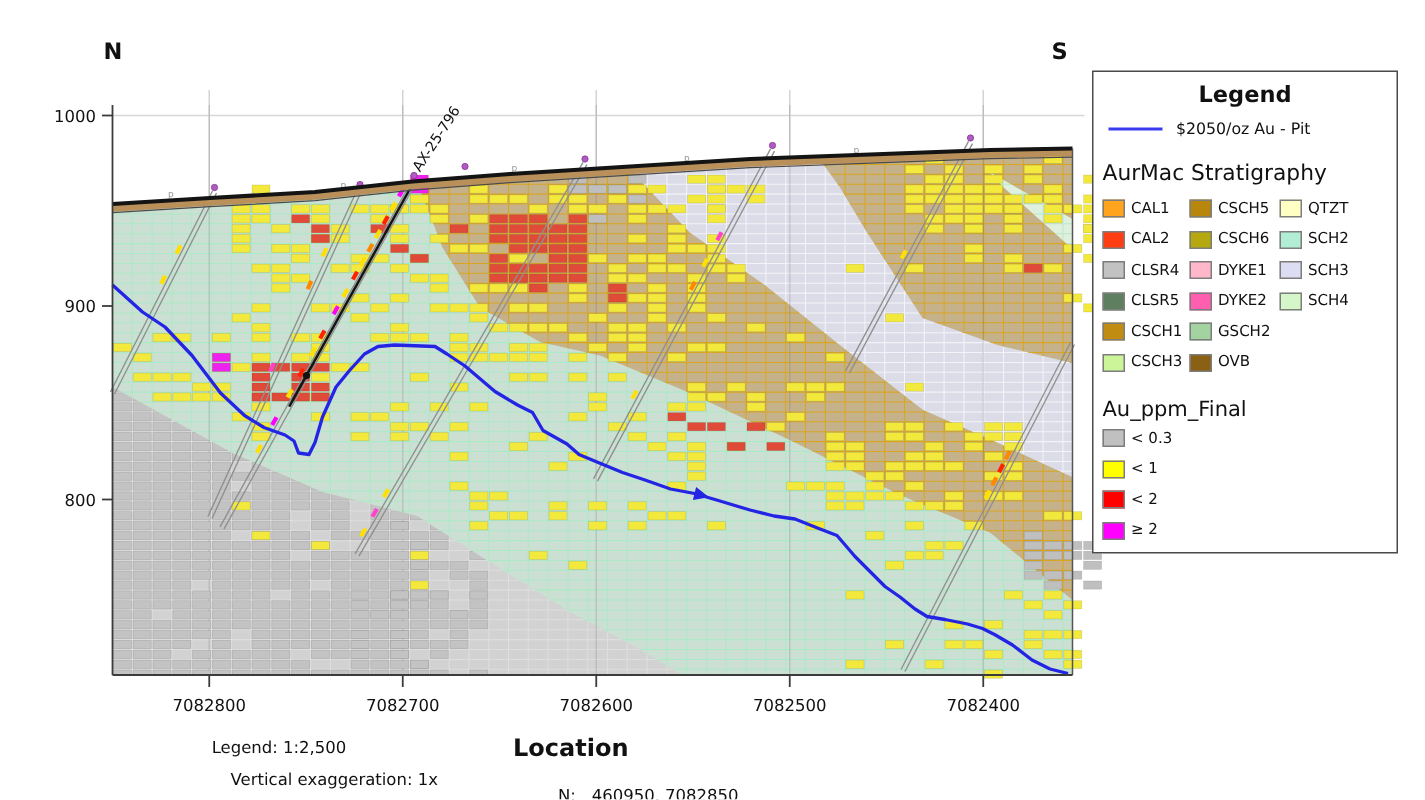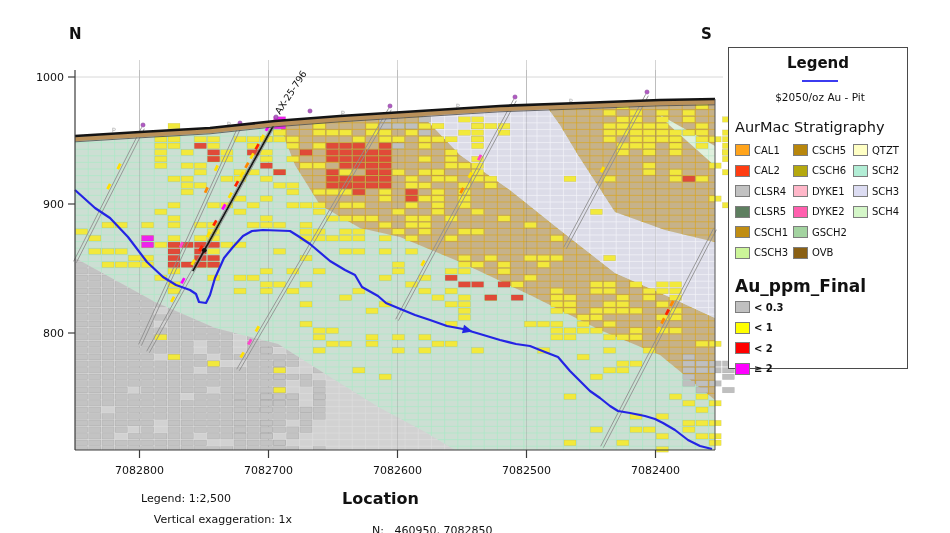--- a/index.html
+++ b/index.html
@@ -8,32 +8,32 @@
   .abs{position:absolute;}
   #section-svg{position:absolute;left:0;top:0;}
   .dir-label{font-size:15px;font-weight:bold;}
   #n-label{left:69px;top:25px;}
   #s-label{left:701px;top:25px;}
   .scale-note{left:80px;top:492px;width:212px;text-align:center;font-size:11px;}
   .vex-note{left:80px;top:513px;width:212px;text-align:right;font-size:11px;}
   .location-title{left:342px;top:489px;font-size:16px;font-weight:bold;}
   .location-line{left:372px;top:524px;font-size:11px;white-space:pre;}
   
-  .legend{left:728px;top:47px;width:180px;height:322px;border:1.5px solid #4a4a4a;
+  .legend{left:728px;top:47px;width:204px;height:322px;border:1.5px solid #4a4a4a;
           background:#fff;box-sizing:border-box;padding:4px 6px 4px 6px;}
   .legend-title{text-align:center;font-size:15px;font-weight:bold;margin:2px 0 8px 0;}
-  .pit-row{display:flex;align-items:center;gap:9px;margin:0 0 2px 4px;font-size:10.5px;flex-direction:column;}
+  .pit-row{display:flex;align-items:center;gap:9px;margin:0 0 2px 4px;font-size:10.5px;}
   .pit-line{width:36px;height:0;border-top:2px solid #3b3bf0;}
   .strat-title{font-size:14.5px;font-weight:normal;margin:16px 0 5px 0;}
   .strat-grid{display:grid;grid-template-columns:58px 60px 54px;grid-template-rows:repeat(6,20.5px);
               grid-auto-flow:column;font-size:10px;}
   .entry{display:flex;align-items:center;gap:4px;}
   .sw{width:15px;height:12px;border:1px solid #7d7d7d;flex:0 0 auto;box-sizing:border-box;}
-  .grade-title{font-size:17px;font-weight:bold;margin:13px 0 5px 0;}
-  .grade-rows{display:flex;flex-direction:column;gap:8.5px;font-size:10px;font-weight:bold;}
+  .grade-title{font-size:14px;font-weight:normal;margin:13px 0 5px 0;}
+  .grade-rows{display:flex;flex-direction:column;gap:8.5px;font-size:10px;}
 </style>
 </head>
 <body>
 
 <div class="canvas">
 
   <div id="n-label" class="abs dir-label">N</div>
   <div id="s-label" class="abs dir-label">S</div>
 
   <svg id="section-svg" width="950" height="533">

